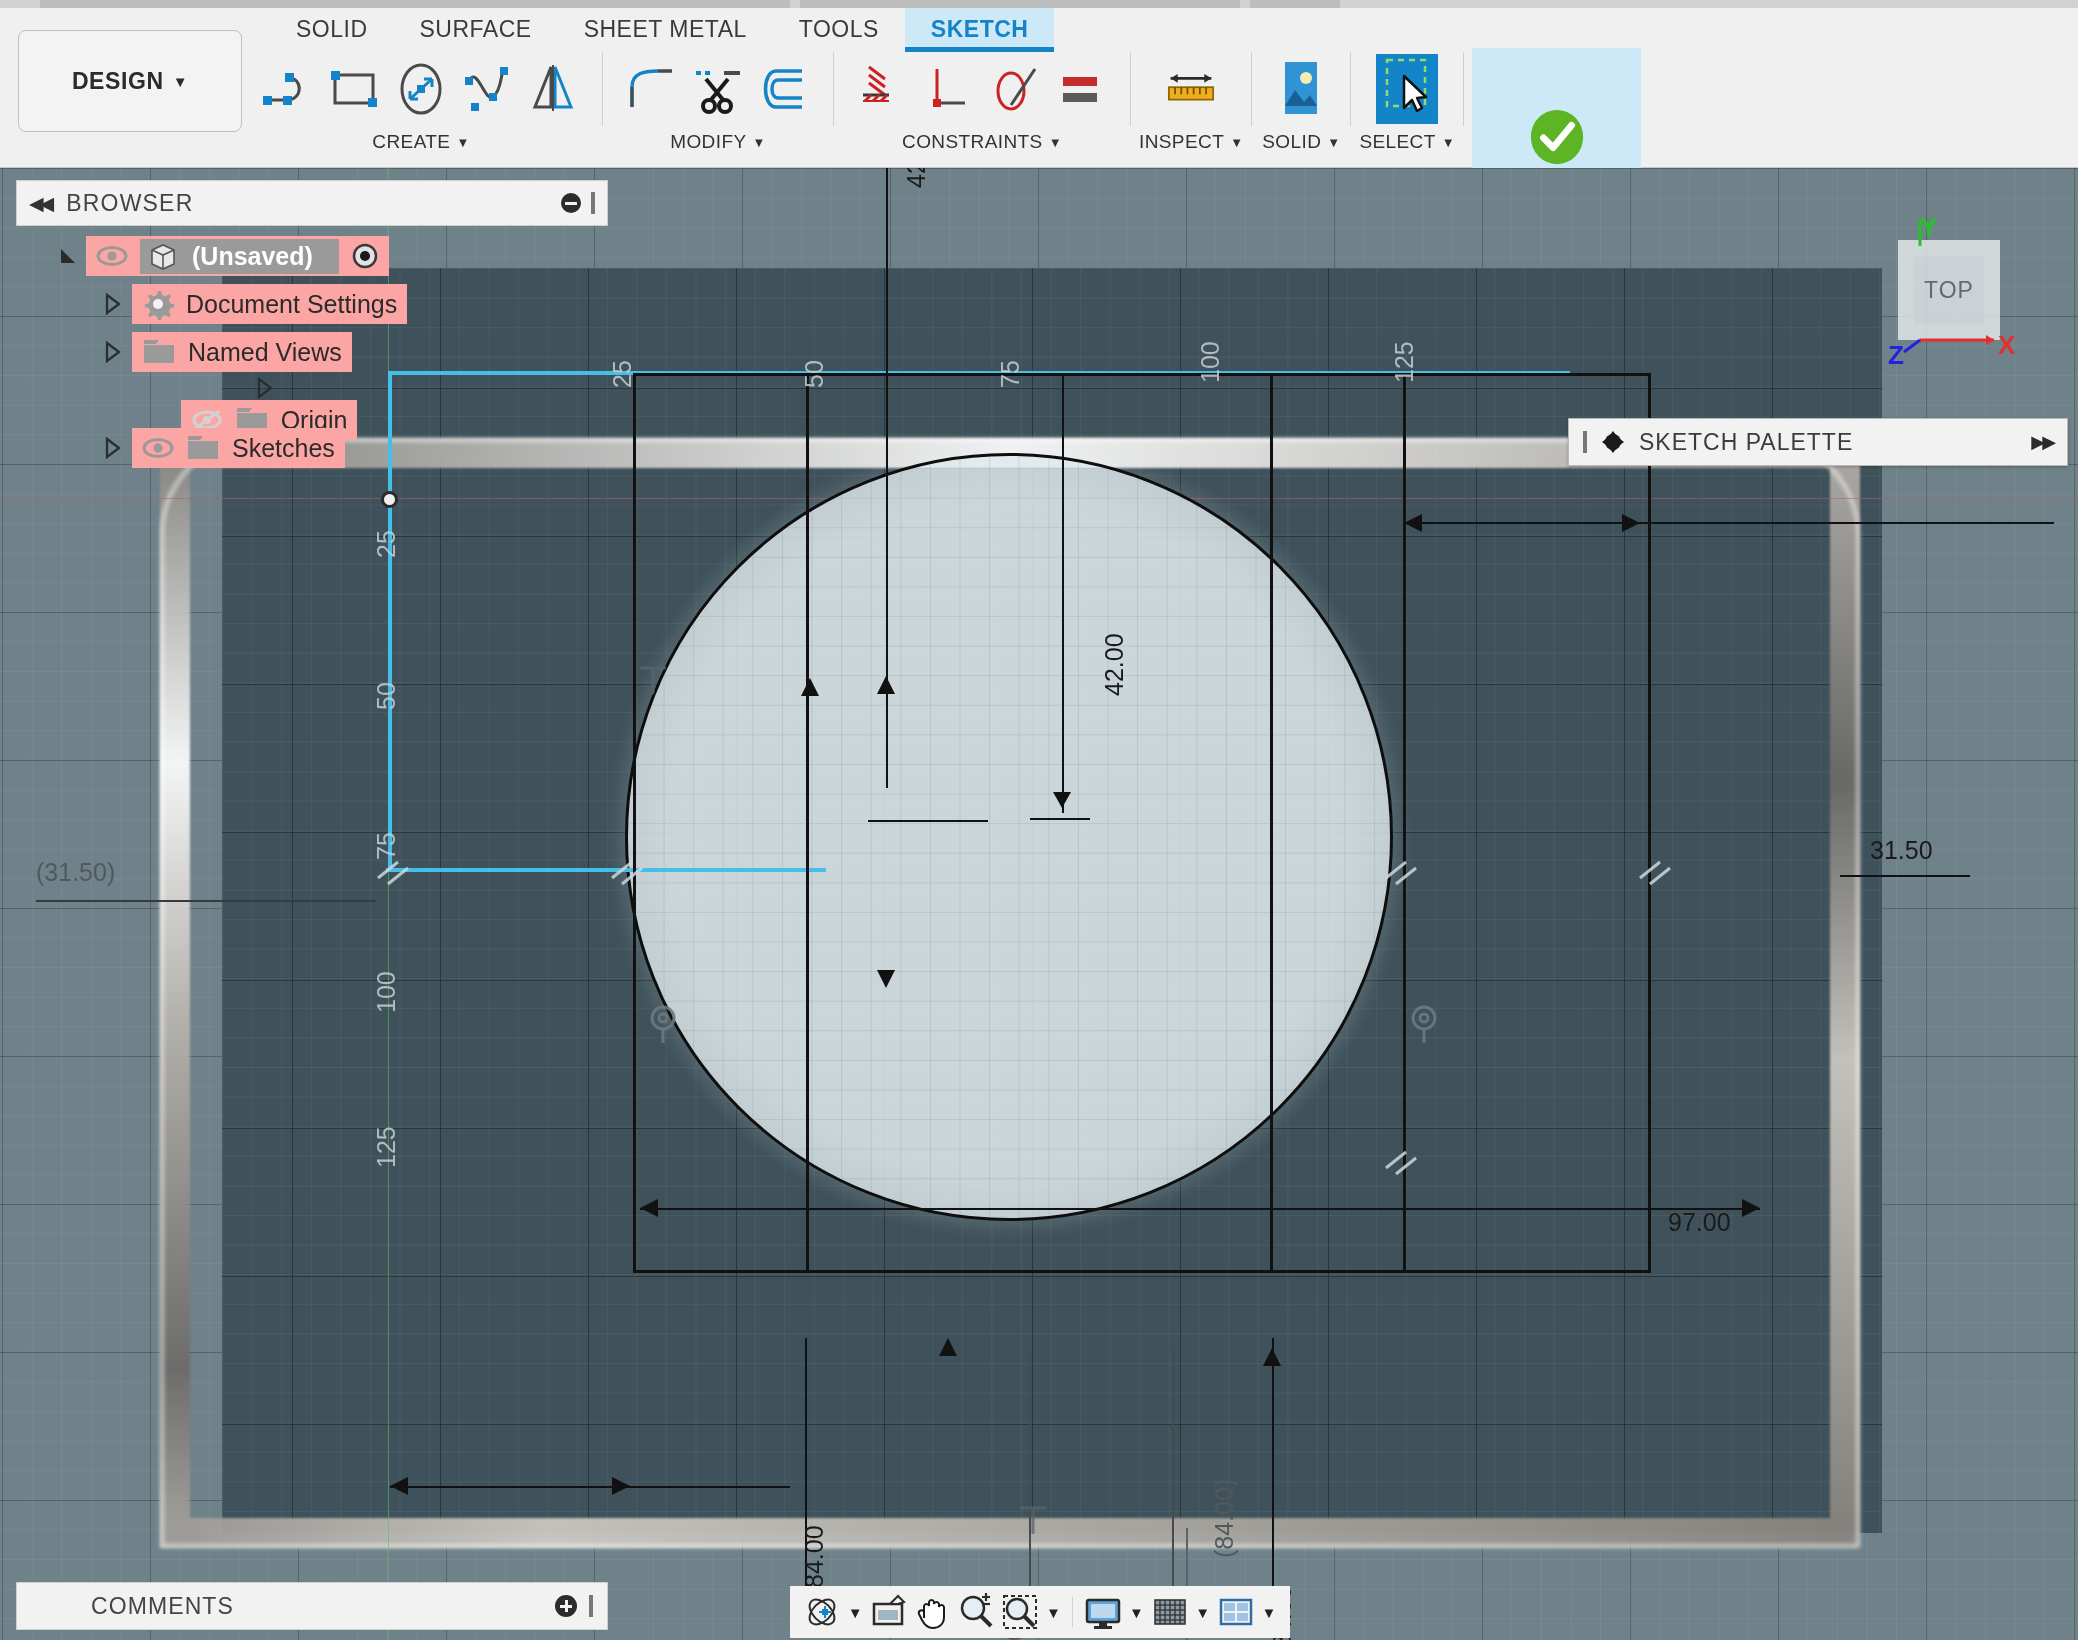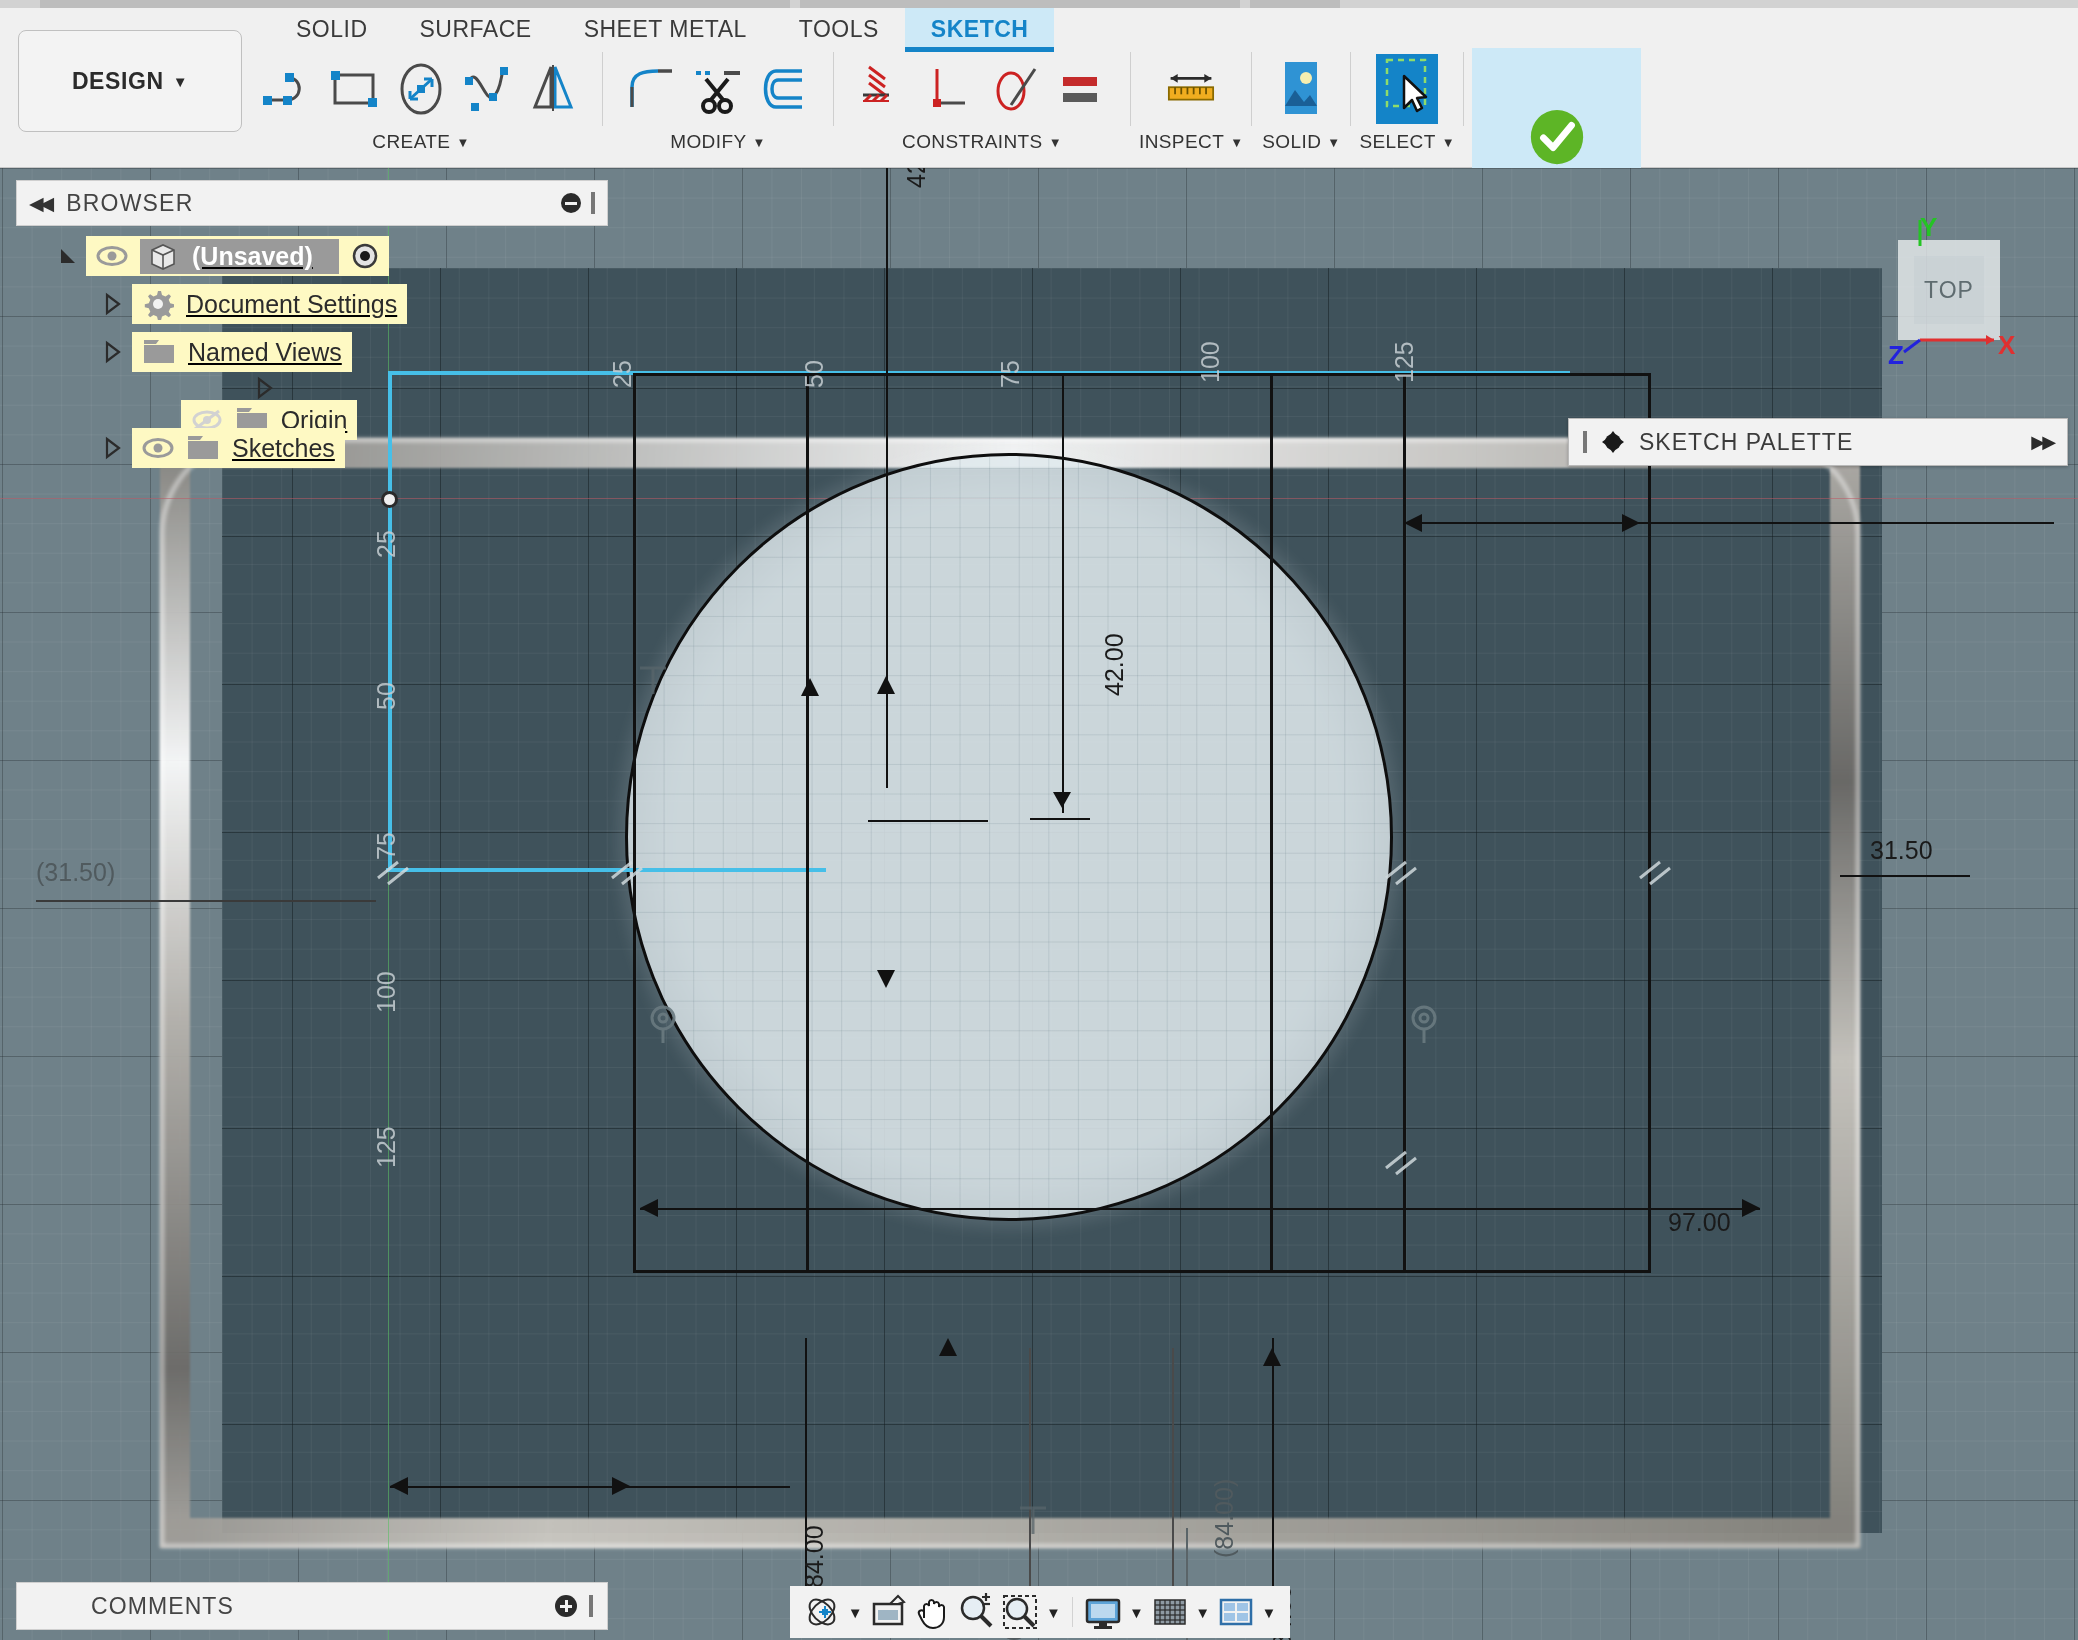--- a/index.html
+++ b/index.html
@@ -176,21 +176,21 @@
   .browser-hdr .right { margin-left: auto; display: flex; align-items: center; gap: 10px; }
   .dot-minus { width: 20px; height: 20px; border-radius: 50%; background: #2b2b2b; position: relative; }
   .dot-minus::after { content:""; position:absolute; left:4px; top:9px; width:12px; height:3px; background:#f2f2f2; }
   .grip { width: 4px; height: 22px; border-left: 2px solid #777; border-right: 2px solid #777; }
 
   .tree { position: absolute; left: 16px; top: 232px; width: 420px; }
   .trow { position: relative; height: 48px; display: flex; align-items: center; }
   .tri-svg { flex: 0 0 auto; }
   .trow .chip {
     display: flex; align-items: center; gap: 12px;
-    background: #fef9c3; height: 40px; padding: 12px 10px; text-decoration: underline;
+    background: #fca5a5; height: 40px; padding: 12px 10px;
   }
   .trow .lbl { font-size: 25px; color: #2b2b2b; white-space: nowrap; }
   .trow.root .namebox {
     background: #9a9a9a; color: #fff; font-weight: bold; padding: 3px 26px 3px 8px;
     display: flex; align-items: center; gap: 14px;
   }
   .eye, .folder, .gear, .cube, .radio { flex: 0 0 auto; }
 
   
   .sketch-palette {

